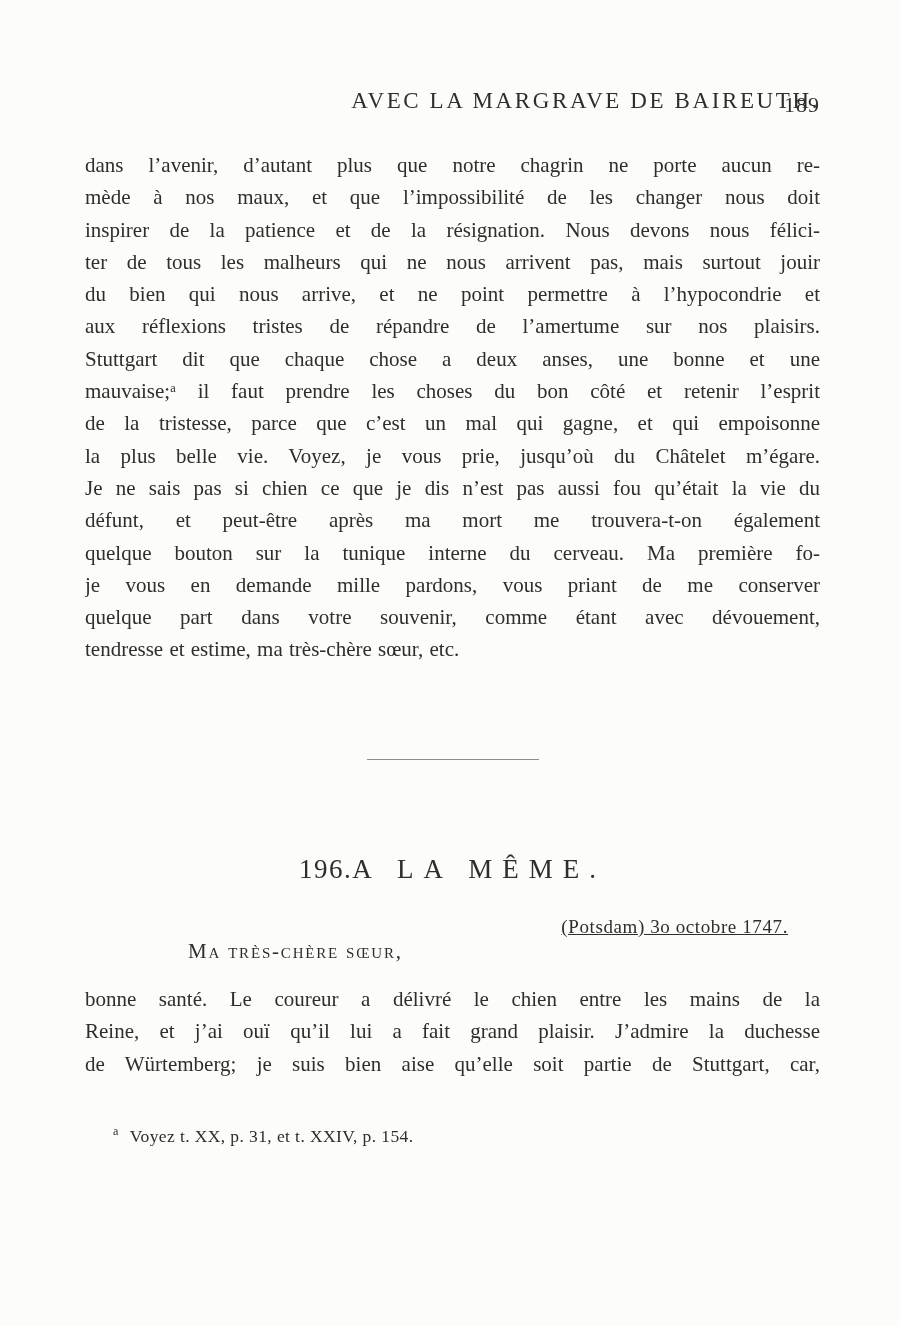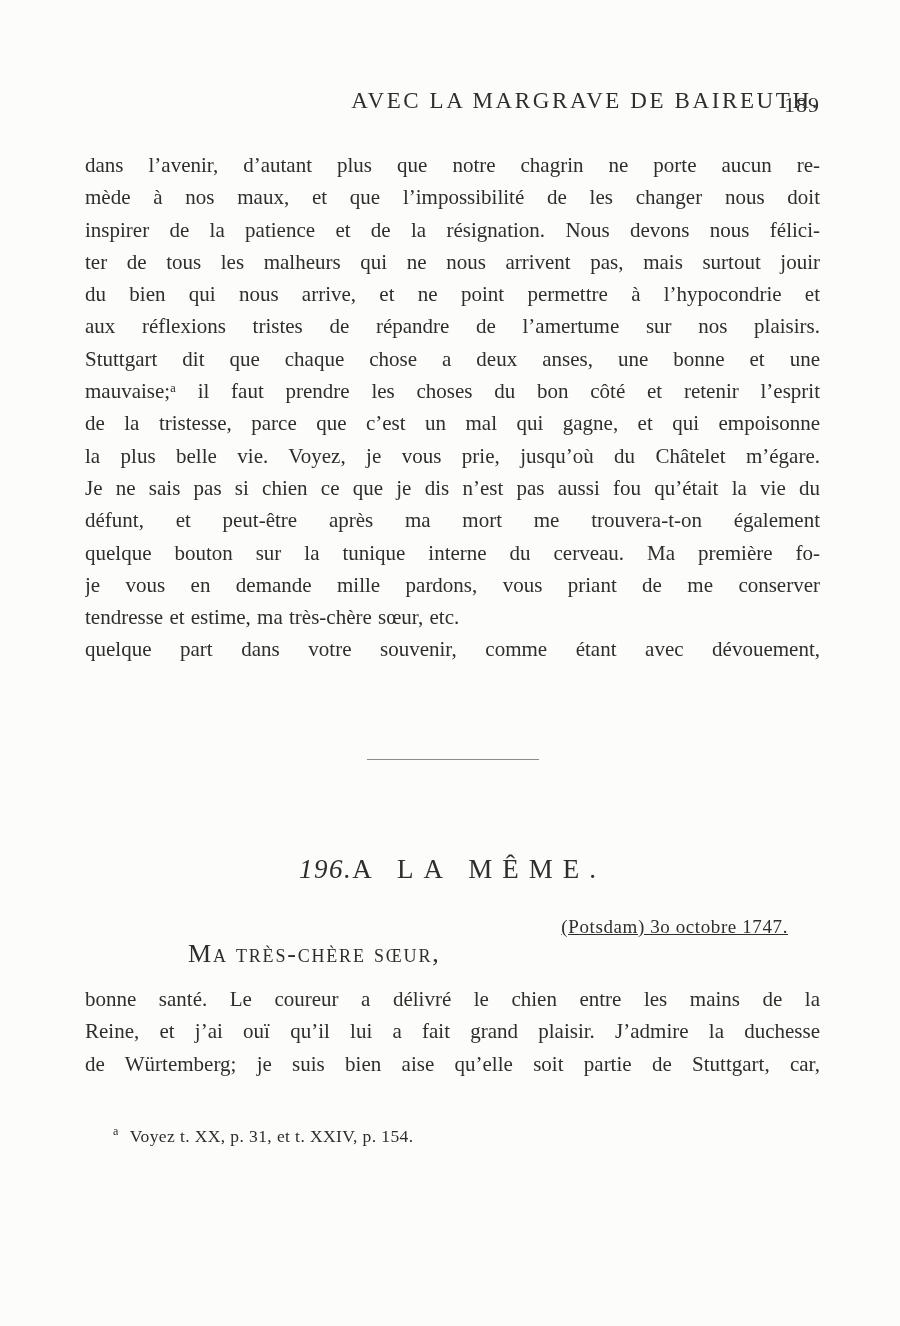--- a/index.html
+++ b/index.html
@@ -82,21 +82,20 @@
     position: absolute;
     top: 854px;
     left: 85px;
     width: 735px;
     text-align: center;
     font-size: 27px;
     white-space: nowrap;
   }
   .letter-heading .num {
     letter-spacing: 1.5px;
-    font-style: italic;
   }
   .letter-heading .title {
     letter-spacing: 10px;
   }
   
   .dateline {
     position: absolute;
     top: 916px;
     left: 85px;
     width: 703px;
@@ -104,21 +103,21 @@
     font-size: 19px;
     letter-spacing: 0.6px;
     white-space: nowrap;
     text-decoration: underline;
   }
   
   .salutation {
     position: absolute;
     top: 939px;
     left: 188px;
-    font-size: 26px;
+    font-size: 21px;
     font-variant: small-caps;
     letter-spacing: 1.8px;
     white-space: nowrap;
   }
   
   .footnote {
     position: absolute;
     top: 1124px;
     left: 113px;
     font-size: 17.5px;
@@ -149,22 +148,22 @@
     <div class="jline">du bien qui nous arrive, et ne point permettre à l’hypocondrie et</div>
     <div class="jline">aux réflexions tristes de répandre de l’amertume sur nos plaisirs.</div>
     <div class="jline">Stuttgart dit que chaque chose a deux anses, une bonne et une</div>
     <div class="jline">mauvaise;ᵃ il faut prendre les choses du bon côté et retenir l’esprit</div>
     <div class="jline">de la tristesse, parce que c’est un mal qui gagne, et qui empoisonne</div>
     <div class="jline">la plus belle vie.  Voyez, je vous prie, jusqu’où du Châtelet m’égare.</div>
     <div class="jline">Je ne sais pas si chien ce que je dis n’est pas aussi fou qu’était la vie du</div>
     <div class="jline">défunt, et peut-être après ma mort me trouvera-t-on également</div>
     <div class="jline">quelque bouton sur la tunique interne du cerveau.  Ma première fo-</div>
     <div class="jline">je vous en demande mille pardons, vous priant de me conserver</div>
+    <div class="jline">quelque part dans votre souvenir, comme étant avec dévouement,</div>
     <div class="jline natural">tendresse et estime, ma très-chère sœur, etc.</div>
-    <div class="jline">quelque part dans votre souvenir, comme étant avec dévouement,</div>
   </div>
 
   <div class="divider-wrap">
     <hr class="divider">
   </div>
 
   <div class="letter-heading">
     <span class="num">196.</span><span class="title">A LA MÊME.</span>
   </div>
 

